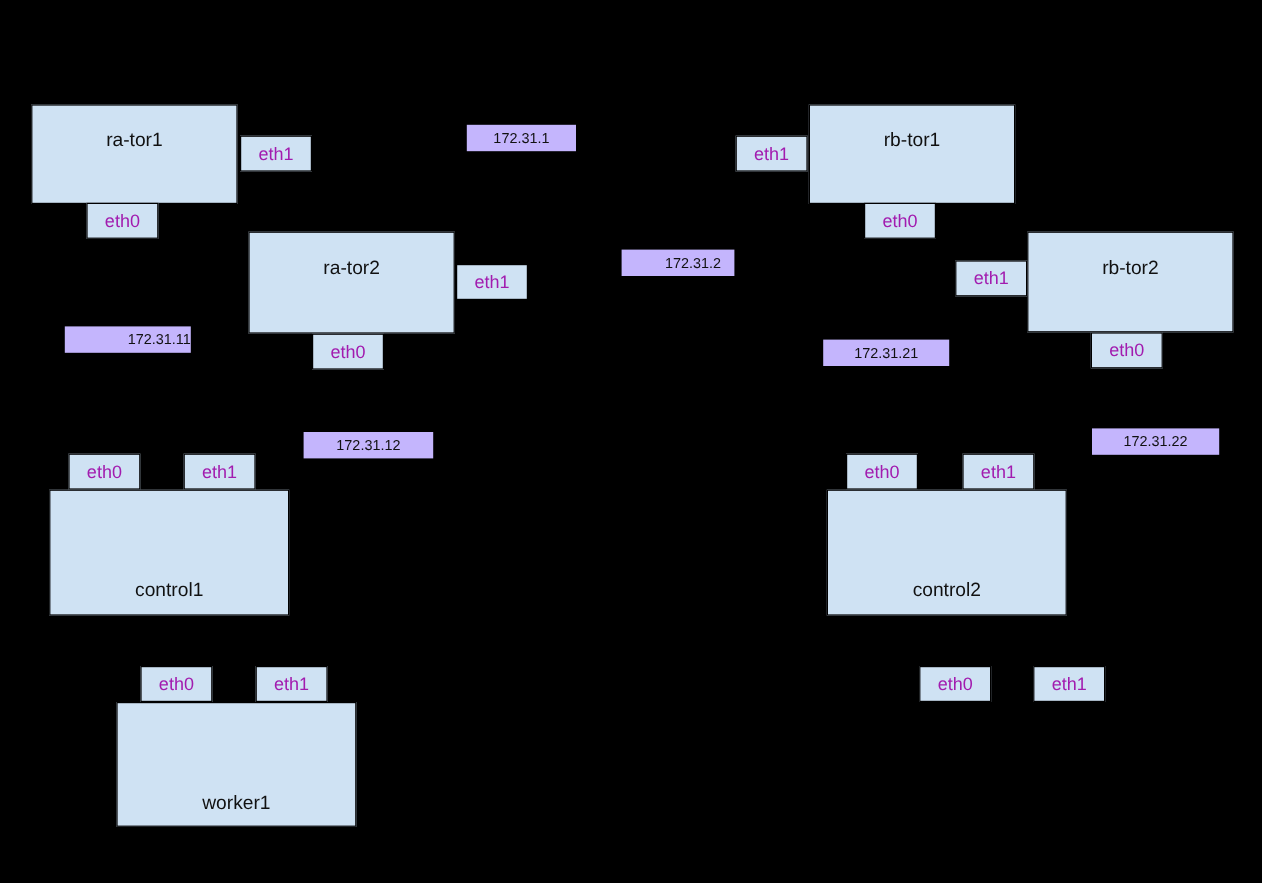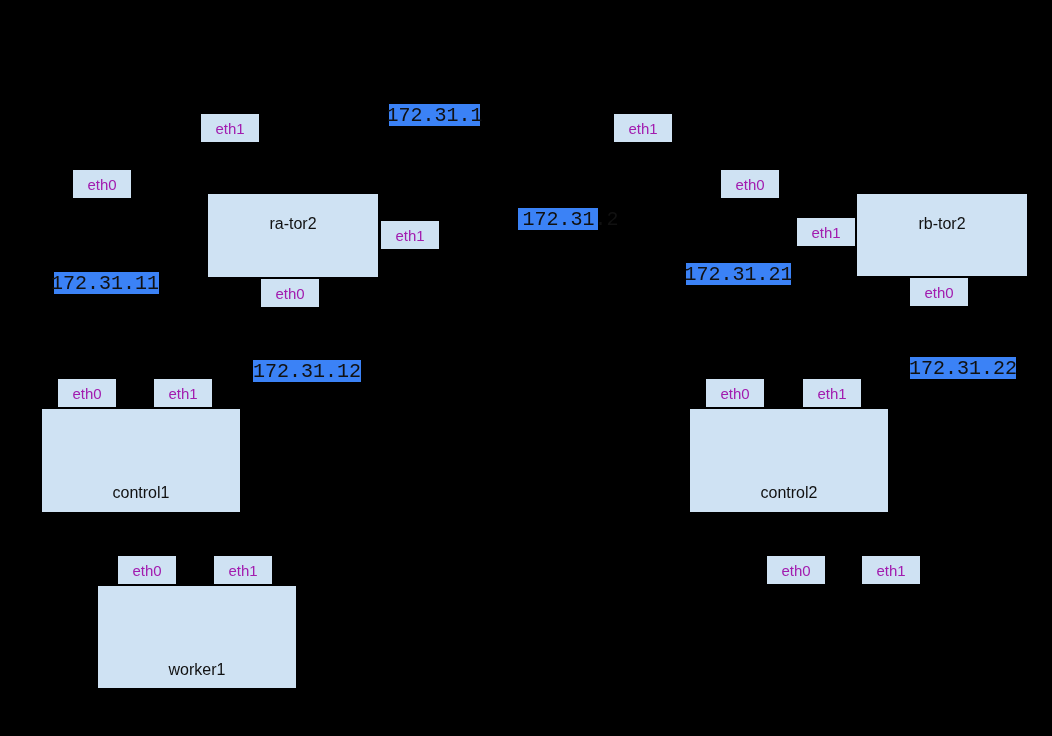--- a/index.html
+++ b/index.html
@@ -39,40 +39,45 @@
     display: flex;
     align-items: center;
     justify-content: center;
     font-size: 15px;
     color: #a21caf;
     z-index: 2;
   }
   .ip-label {
     position: absolute;
     height: 22px;
-    background: #3b82f6;
+    background: #c4b5fd;
     box-sizing: border-box;
     display: flex;
     align-items: center;
     justify-content: center;
-    font-size: 20px;
+    font-size: 12px;
     color: #111111;
     z-index: 3;
-    font-family: Liberation Mono, monospace;
   }
 </style>
 </head>
 <body>
 
 <div class="canvas">
 
+  <div class="node label-upper" style="left:26px; top:87px; width:172px; height:83px;">
+    <span class="node-label">ra-tor1</span>
+  </div>
   <div class="node label-upper" style="left:207px; top:193px; width:172px; height:85px;text-decoration:underline;">
     <span class="node-label">ra-tor2</span>
   </div>
 
+  <div class="node label-upper" style="left:674px; top:87px; width:172px; height:83px;">
+    <span class="node-label">rb-tor1</span>
+  </div>
   <div class="node label-upper" style="left:856px; top:193px; width:172px; height:84px;">
     <span class="node-label">rb-tor2</span>
   </div>
 
   <div class="node label-lower" style="left:41px; top:408px; width:200px; height:105px;">
     <span class="node-label">control1</span>
   </div>
   <div class="node label-lower" style="left:689px; top:408px; width:200px; height:105px;">
     <span class="node-label">control2</span>
   </div>
@@ -132,29 +137,29 @@
   <div class="port" style="left:766px; top:555px;">
     <span>eth0</span>
   </div>
   <div class="port" style="left:861px; top:555px;">
     <span>eth1</span>
   </div>
 
   <div class="ip-label" style="left:389px; top:104px; width:91px;">
     <span>172.31.1</span>
   </div>
-  <div class="ip-label" style="left:518px; top:208px; width:80px;padding-left:25px;">
+  <div class="ip-label" style="left:518px; top:208px; width:94px;padding-left:25px;">
     <span>172.31.2</span>
   </div>
   <div class="ip-label" style="left:54px; top:272px; width:105px;justify-content:flex-end;">
     <span>172.31.11</span>
   </div>
   <div class="ip-label" style="left:253px; top:360px; width:108px;">
     <span>172.31.12</span>
   </div>
-  <div class="ip-label" style="left:686px; top:263px; width:105px;">
+  <div class="ip-label" style="left:686px; top:283px; width:105px;">
     <span>172.31.21</span>
   </div>
   <div class="ip-label" style="left:910px; top:357px; width:106px;">
     <span>172.31.22</span>
   </div>
 
 </div>
 
 </body></html>

